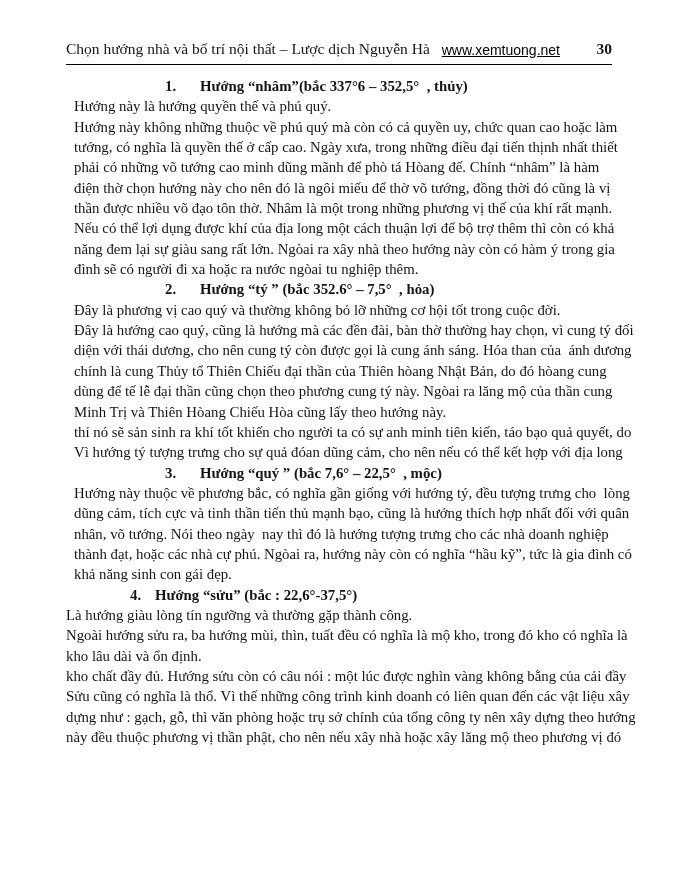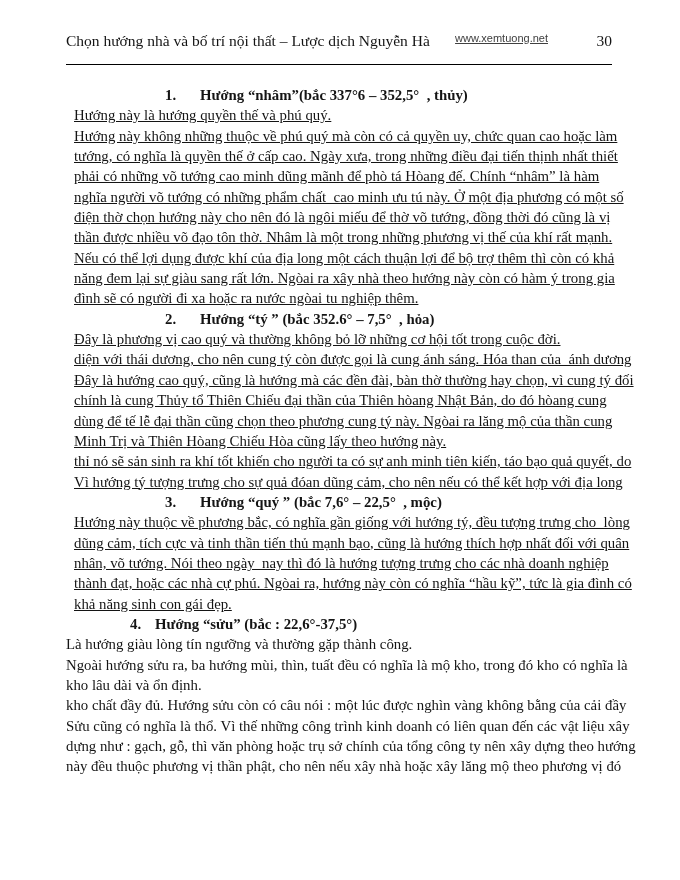--- a/index.html
+++ b/index.html
@@ -5,56 +5,55 @@
   html, body { margin: 0; padding: 0; }
   body {
     width: 680px; height: 880px;
     background: #ffffff;
     font-family: "Liberation Serif", "DejaVu Serif", serif;
     color: #141414;
   }
   .page { position: relative; width: 680px; height: 880px; overflow: hidden; }
 
   .header {
-    position: absolute; top: 32px; left: 66px; width: 546px;
-    display: flex; align-items: flex-start;
+    position: absolute; top: 40px; left: 66px; width: 546px;
+    display: flex; align-items: flex-end;
     font-size: 15.5px;
   }
   .header-title { flex: 1 1 auto; white-space: pre; }
   .header-link {
     font-family: "Liberation Sans", "DejaVu Sans", sans-serif;
-    font-size: 11px;
-    color: #404040;
+    font-size: 14px;
+    color: #000000;
     text-decoration: underline;
     white-space: pre;
     cursor: pointer;
   }
-  .header-page-number { width: 22px; margin-left: 42px; text-align: right; white-space: pre; }
+  .header-page-number { width: 22px; margin-left: 30px; text-align: right; white-space: pre; font-weight: bold; }
 
   .rule {
     position: absolute; top: 64px; left: 66px; width: 546px;
     border-top: 1.8px solid #000;
   }
 
   .doc-body {
     position: absolute; top: 76px; left: 66px; width: 560px;
     font-size: 14.8px;
-    margin-top: 9px;
   }
   .line {
     line-height: 20.35px;
     min-height: 20.35px;
     white-space: pre;
   }
   .heading { font-weight: bold; }
   .heading.indent-wide { padding-left: 99px; }
   .heading.indent-wide .h-num { display: inline-block; width: 35px; }
   .heading.indent-narrow { padding-left: 64px; }
   .heading.indent-narrow .h-num { display: inline-block; width: 25px; }
-  .body-wide { padding-left: 8px; text-decoration: underline; }
+  .body-wide { padding-left: 8px; }
   .body-narrow { padding-left: 0; }
 </style>
 </head>
 <body>
 
 <div class="page">
 
   <div class="header">
     <span class="header-title">Chọn hướng nhà và bố trí nội thất – Lược dịch Nguyễn Hà</span>
     <span class="header-link">www.xemtuong.net</span>
@@ -62,30 +61,29 @@
   </div>
 
   <div class="rule"></div>
 
   <div class="doc-body">
       <div class="line heading indent-wide"><span class="h-num">1.</span><span class="h-text">Hướng “nhâm”(bắc 337°6 – 352,5°  , thủy)</span></div>
       <div class="line body-wide">Hướng này là hướng quyền thế và phú quý.</div>
       <div class="line body-wide">Hướng này không những thuộc về phú quý mà còn có cả quyền uy, chức quan cao hoặc làm</div>
       <div class="line body-wide">tướng, có nghĩa là quyền thế ở cấp cao. Ngày xưa, trong những điều đại tiến thịnh nhất thiết</div>
       <div class="line body-wide">phải có những võ tướng cao minh dũng mãnh để phò tá Hòang đế. Chính “nhâm” là hàm</div>
-      <div class="line body-wide">nghĩa người võ tướng có những phẩm chất  cao minh ưu tú này. Ở một địa phương có một số</div>
       <div class="line body-wide">điện thờ chọn hướng này cho nên đó là ngôi miếu để thờ võ tướng, đồng thời đó cũng là vị</div>
       <div class="line body-wide">thần được nhiều võ đạo tôn thờ. Nhâm là một trong những phương vị thế của khí rất mạnh.</div>
       <div class="line body-wide">Nếu có thể lợi dụng được khí của địa long một cách thuận lợi để bộ trợ thêm thì còn có khả</div>
       <div class="line body-wide">năng đem lại sự giàu sang rất lớn. Ngòai ra xây nhà theo hướng này còn có hàm ý trong gia</div>
       <div class="line body-wide">đình sẽ có người đi xa hoặc ra nước ngòai tu nghiệp thêm.</div>
       <div class="line heading indent-wide"><span class="h-num">2.</span><span class="h-text">Hướng “tý ” (bắc 352.6° – 7,5°  , hỏa)</span></div>
       <div class="line body-wide">Đây là phương vị cao quý và thường không bỏ lỡ những cơ hội tốt trong cuộc đời.</div>
+      <div class="line body-wide">Đây là hướng cao quý, cũng là hướng mà các đền đài, bàn thờ thường hay chọn, vì cung tý đối</div>
       <div class="line body-wide">diện với thái dương, cho nên cung tý còn được gọi là cung ánh sáng. Hóa than của  ánh dương</div>
-      <div class="line body-wide">Đây là hướng cao quý, cũng là hướng mà các đền đài, bàn thờ thường hay chọn, vì cung tý đối</div>
       <div class="line body-wide">chính là cung Thủy tổ Thiên Chiếu đại thần của Thiên hòang Nhật Bản, do đó hòang cung</div>
       <div class="line body-wide">dùng để tế lễ đại thần cũng chọn theo phương cung tý này. Ngòai ra lăng mộ của thần cung</div>
       <div class="line body-wide">Minh Trị và Thiên Hòang Chiếu Hòa cũng lấy theo hướng này.</div>
       <div class="line body-wide">thỉ nó sẽ sản sinh ra khí tốt khiến cho người ta có sự anh minh tiên kiến, táo bạo quả quyết, do</div>
       <div class="line body-wide">Vì hướng tý tượng trưng cho sự quả đóan dũng cảm, cho nên nếu có thể kết hợp với địa long</div>
       <div class="line heading indent-wide"><span class="h-num">3.</span><span class="h-text">Hướng “quý ” (bắc 7,6° – 22,5°  , mộc)</span></div>
       <div class="line body-wide">Hướng này thuộc về phương bắc, có nghĩa gần giống với hướng tý, đều tượng trưng cho  lòng</div>
       <div class="line body-wide">dũng cảm, tích cực và tinh thần tiến thủ mạnh bạo, cũng là hướng thích hợp nhất đối với quân</div>
       <div class="line body-wide">nhân, võ tướng. Nói theo ngày  nay thì đó là hướng tượng trưng cho các nhà doanh nghiệp</div>
       <div class="line body-wide">thành đạt, hoặc các nhà cự phú. Ngòai ra, hướng này còn có nghĩa “hầu kỹ”, tức là gia đình có</div>

